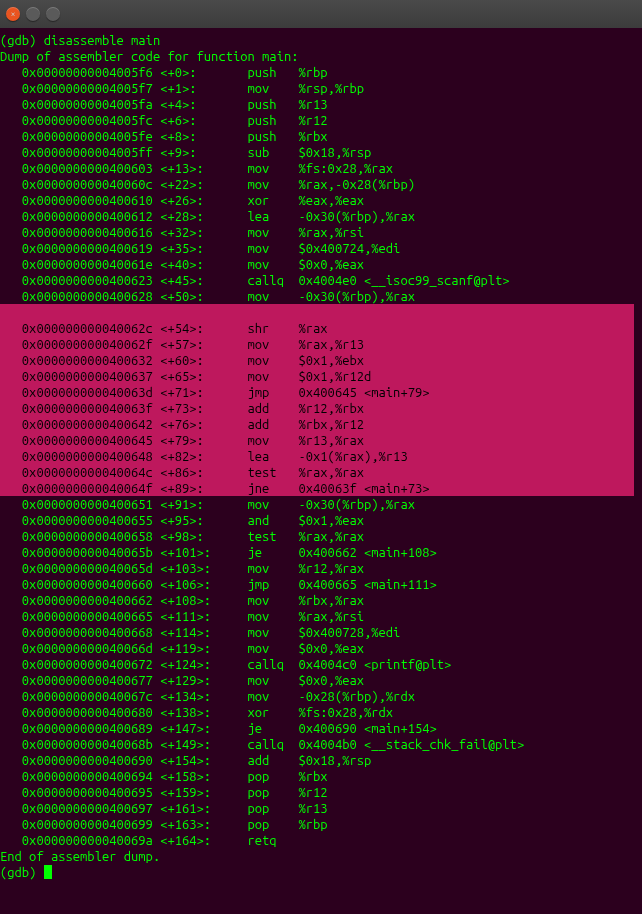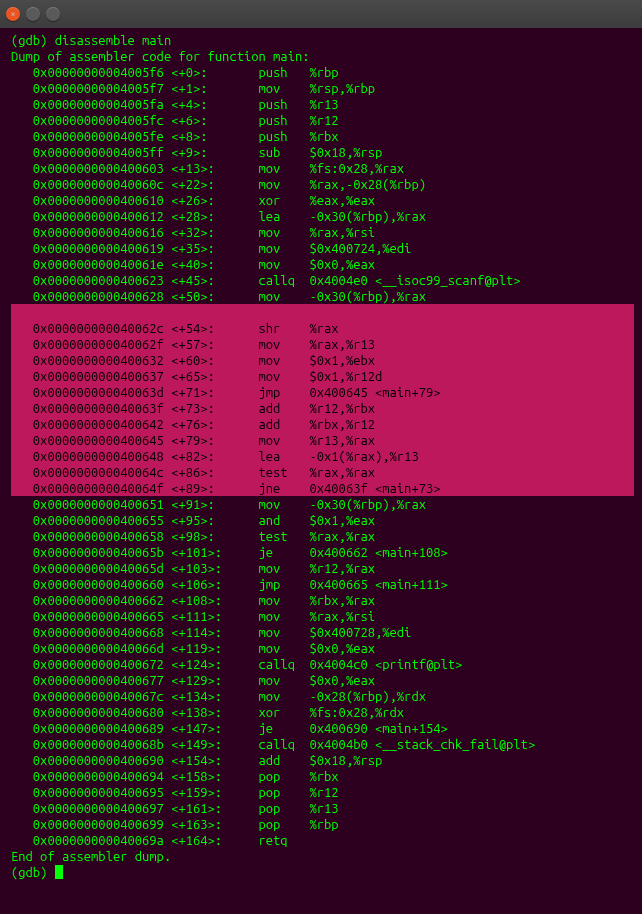--- a/index.html
+++ b/index.html
@@ -2,21 +2,21 @@
 <html><head>
 <meta charset="utf-8">
 <style>
   html,body{margin:0;padding:0;background:#2c001e;font-family:'Ubuntu Mono','DejaVu Sans Mono',monospace;font-size:13px;line-height:16px;color:#00ff00;}
   .window{width:642px;height:914px;box-sizing:border-box;background:#2c001e;display:flex;flex-direction:column;}
   .titlebar{height:28px;background:linear-gradient(#4a4a4a,#3c3c3c);display:flex;align-items:center;padding:0 6px;color:#dcdcdc;font-family:'Ubuntu',sans-serif;font-size:13px;}
   .wbtns{display:flex;gap:6px;margin-right:10px;}
   .wbtn{width:14px;height:14px;border-radius:50%;background:#5a5a5a;box-shadow:inset 0 1px 0 rgba(255,255,255,.2),0 1px 1px rgba(0,0,0,.4);display:flex;align-items:center;justify-content:center;font-size:9px;color:#ccc;}
   .wbtn.close{background:#e95420;}
   .title{font-weight:normal;margin-top:48px;}
-  .term{flex:1;background:#2c001e;padding:4px 8px 8px 11px;overflow:hidden;}
+  .term{flex:1;background:#2c001e;padding:4px 8px 8px 0;overflow:hidden;}
   pre{margin:0;white-space:pre;font-family:inherit;font-size:inherit;line-height:inherit;color:#00ff00;}
   .hl{background:#be185d;color:#000000;display:block;}
   .cursor{display:inline-block;width:8px;height:14px;background:#00ff00;vertical-align:text-bottom;}
 </style>
 </head>
 <body>
 
 <div class="window">
   <div class="titlebar">
     <div class="wbtns">

